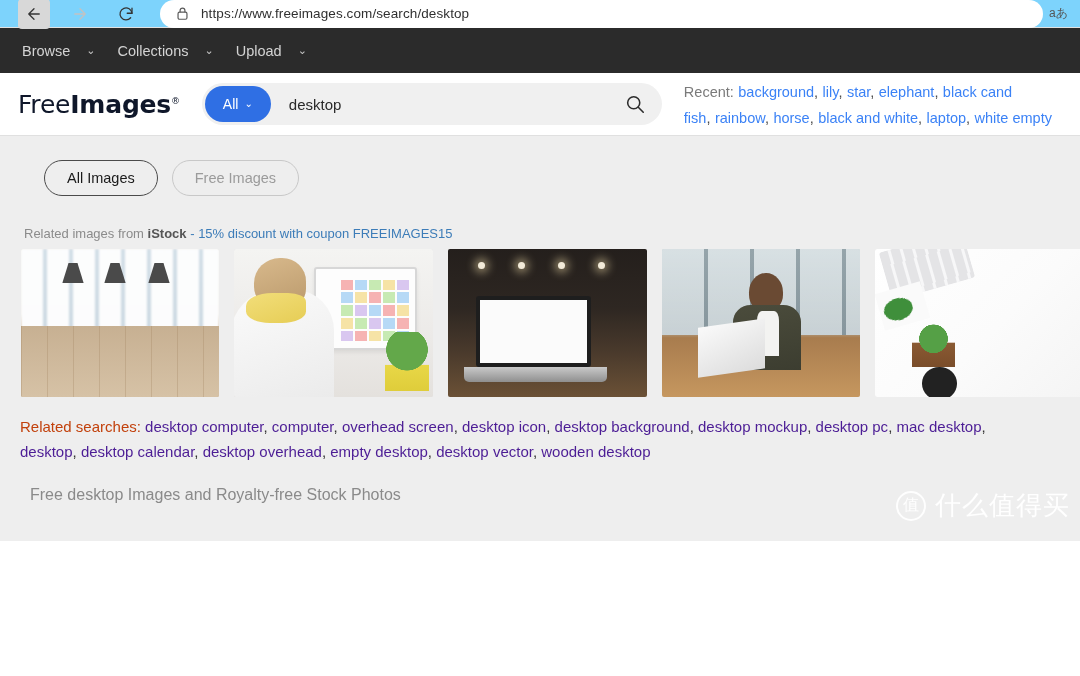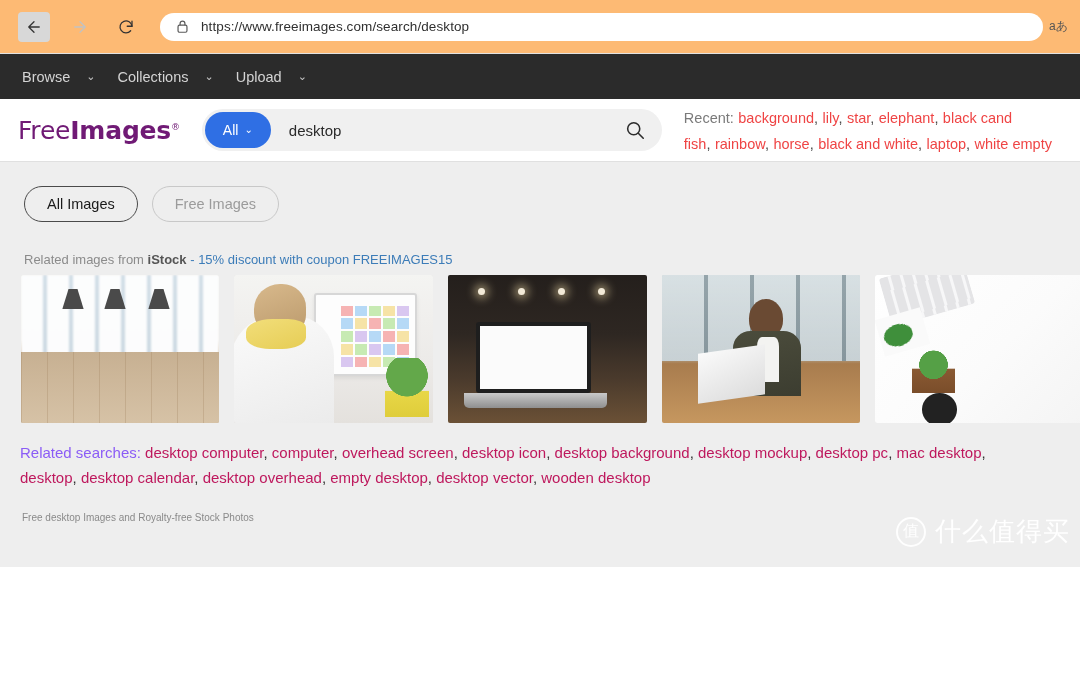--- a/index.html
+++ b/index.html
@@ -5,22 +5,22 @@
   * { box-sizing: border-box; margin: 0; padding: 0; }
   html, body {
     width: 1080px; height: 676px;
     overflow: hidden;
     font-family: "Liberation Sans", sans-serif;
     background: #ffffff;
   }
 
   
   .browser-bar {
-    height: 54px;
-    background: #fdba74;
+    height: 28px;
+    background: #7dd3fc;
     display: flex;
     align-items: center;
     padding: 0 8px;
     border-bottom: 1px solid #e2e2e2;
     position: relative;
   }
   .nav-btn {
     width: 32px; height: 30px;
     display: flex; align-items: center; justify-content: center;
     border-radius: 4px;
@@ -84,21 +84,21 @@
   .site-header {
     height: 62px;
     background: #ffffff;
     display: flex;
     align-items: center;
     padding-left: 18px;
     position: relative;
   }
   .logo {
     font-size: 25px;
-    color: #701a75;
+    color: #0f172a;
     letter-spacing: -0.2px;
     white-space: nowrap;
     position: relative;
     flex: 0 0 auto;
     font-family: "DejaVu Sans", sans-serif;
   }
   .logo .free { font-weight: 400; }
   .logo .images { font-weight: 700; }
   .logo .reg {
     font-size: 9px;
@@ -145,37 +145,38 @@
   }
 
   .recent-box {
     margin-left: 22px;
     flex: 1 1 auto;
     overflow: hidden;
     line-height: 25px;
     padding-top: 2px;
   }
   .recent-label { color: #7a7a7a; font-size: 14.5px; }
-  .recent-link { color: #ef4444; font-size: 14.5px; }
+  .recent-link { color: #3b82f6; font-size: 14.5px; }
   .recent-sep  { color: #4a4a4a; font-size: 14.5px; }
   .recent-line { white-space: nowrap; }
 
   
   .content {
     background: #eeeeee;
     height: 406px;
     position: relative;
     overflow: hidden;
     border-top: 1px solid #e0e0e0;
   }
 
   .chips-row {
     display: flex;
-    padding: 24px 0 0 24px;
+    padding: 24px 0 0 4px;
     gap: 14px;
+    margin-left: 40px;
   }
   .chip {
     height: 36px;
     border-radius: 18px;
     border: 1px solid #c8c8c8;
     display: flex; align-items: center; justify-content: center;
     padding: 0 22px;
     font-size: 14.5px;
     color: #9b9b9b;
     background: transparent;
@@ -213,30 +214,31 @@
   .t2 { width: 199px; }
   .t3 { width: 199px; }
   .t4 { width: 198px; }
   .t5 { width: 215px; }
 
   .related-block {
     padding: 17px 0 0 20px;
     line-height: 25px;
     font-size: 15px;
   }
-  .related-label { color: #8b5cf6; font-size: 15px; }
-  .rel-link { color: #be185d; font-size: 15px; }
+  .related-label { color: #c2410c; font-size: 15px; }
+  .rel-link { color: #4c1d95; font-size: 15px; }
   .rel-sep  { color: #333; font-size: 15px; }
   .related-line { white-space: nowrap; }
 
   .free-head {
     padding: 22px 0 0 22px;
-    font-size: 10px;
+    font-size: 16px;
     color: #8a8a8a;
     white-space: nowrap;
+    margin-left: 8px;
   }
 
   .watermark {
     position: absolute;
     right: 10px;
     bottom: 18px;
     display: flex;
     align-items: center;
     gap: 9px;
     z-index: 40;

